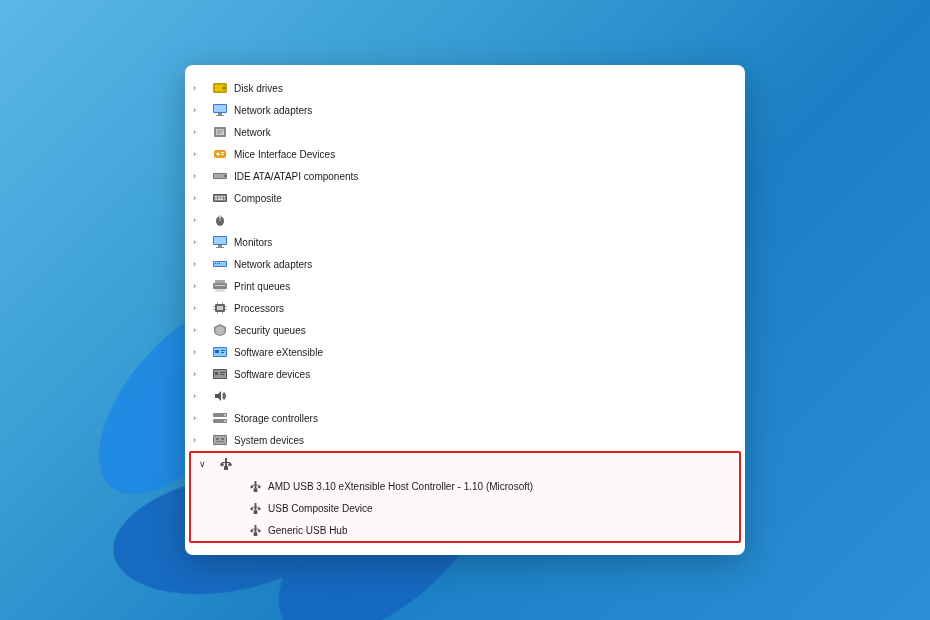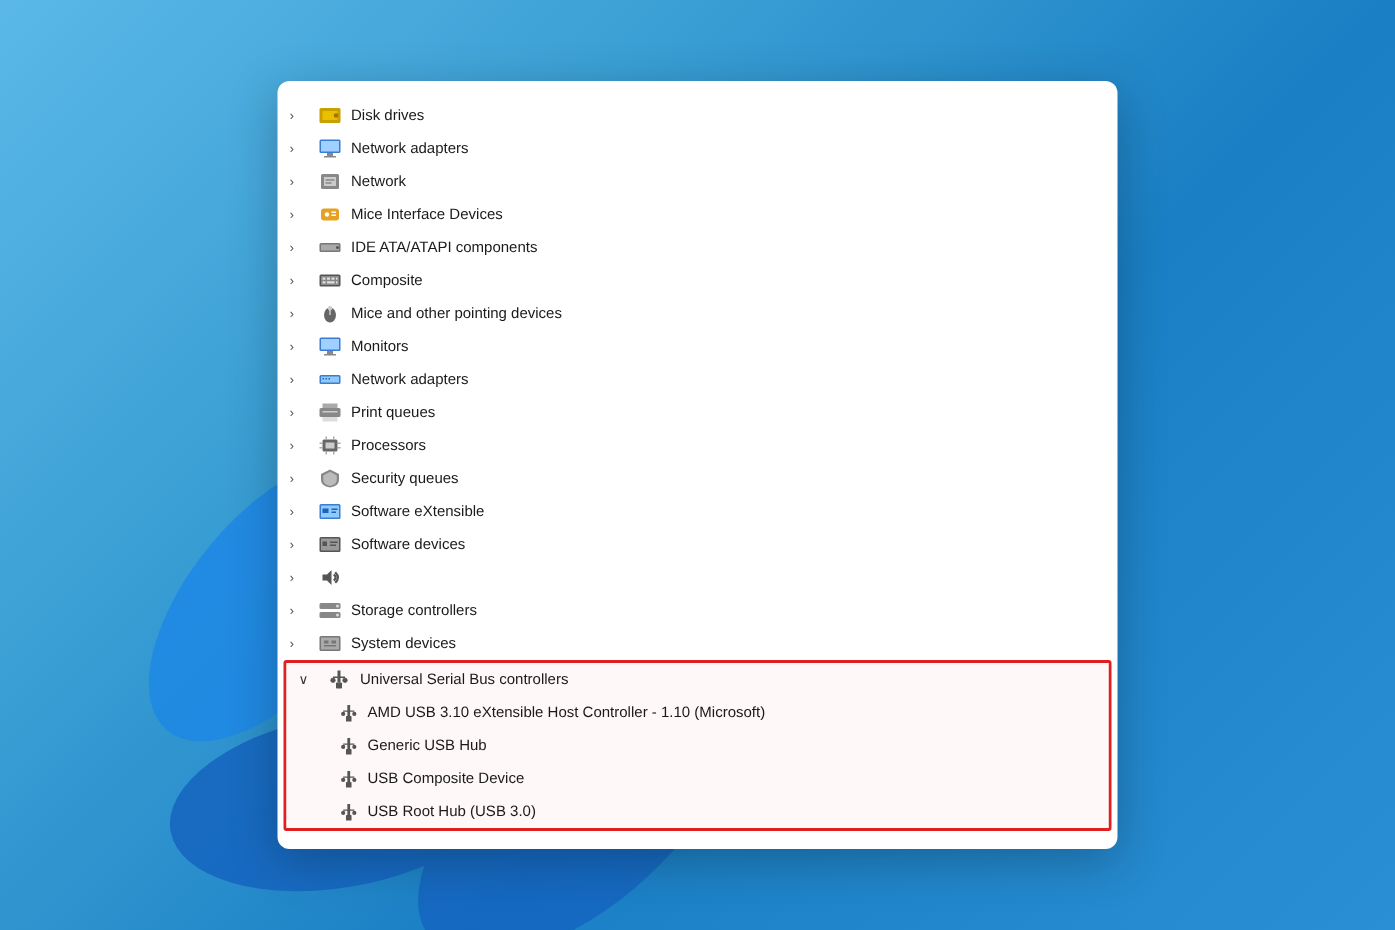--- a/index.html
+++ b/index.html
@@ -71,21 +71,21 @@
       align-items: center;
       justify-content: center;
     }
 
     .device-item .label {
       font-size: 10px;
     }
 
     
     .device-item.child {
-      padding-left: 33px;
+      padding-left: 56px;
     }
 
     .device-item.child .icon {
       width: 16px;
       height: 15px;
     }
 
     
     .usb-section {
       border: 2px solid #e02020;
@@ -207,21 +207,20 @@
     </li>
     <li class="device-item">
       <span class="arrow">›</span>
       <span class="icon">
         <svg width="16" height="14" viewBox="0 0 16 14">
             <ellipse cx="8" cy="8" rx="4" ry="5" fill="#666"></ellipse>
             <line x1="8" y1="4" x2="8" y2="8" stroke="#ccc" stroke-width="1"></line>
             <ellipse cx="8" cy="3.5" rx="1.5" ry="1.5" fill="#ccc"></ellipse>
           </svg>
       </span>
-      <span class="label">Mice and other pointing devices</span>
     </li>
     <li class="device-item">
       <span class="arrow">›</span>
       <span class="icon">
         <svg width="16" height="14" viewBox="0 0 16 14">
             <rect x="1" y="1" width="14" height="9" rx="1" fill="#3a7bd5"></rect>
             <rect x="2" y="2" width="12" height="7" fill="#a0d0ff"></rect>
             <rect x="6" y="10" width="4" height="2" fill="#888"></rect>
             <rect x="4" y="12" width="8" height="1" fill="#888"></rect>
           </svg>
@@ -350,21 +349,20 @@
       <li class="device-item">
         <span class="arrow" style="color:#333;">∨</span>
         <span class="icon">
           <svg width="16" height="14" viewBox="0 0 16 14">
               <path d="M7 1 L9 1 L9 5 L12 5 L12 6 L9 6 L9 9 L7 9 L7 6 L4 6 L4 5 L7 5 Z" fill="#555"></path>
               <circle cx="12" cy="7.5" r="1.5" fill="#555" stroke="#555" stroke-width="0.5"></circle>
               <circle cx="4" cy="7.5" r="1.5" fill="#555" stroke="#555" stroke-width="0.5"></circle>
               <rect x="6" y="9" width="4" height="4" rx="0.5" fill="#555"></rect>
             </svg>
         </span>
-        <span class="label">Universal Serial Bus controllers</span>
       </li>
 
       <li class="device-item child">
         <span class="icon">
           <svg width="15" height="13" viewBox="0 0 16 14">
               <path d="M7 1 L9 1 L9 5 L12 5 L12 6 L9 6 L9 9 L7 9 L7 6 L4 6 L4 5 L7 5 Z" fill="#555"></path>
               <circle cx="12" cy="7.5" r="1.5" fill="#555"></circle>
               <circle cx="4" cy="7.5" r="1.5" fill="#555"></circle>
               <rect x="6" y="9" width="4" height="4" rx="0.5" fill="#555"></rect>
             </svg>
@@ -374,41 +372,30 @@
 
       <li class="device-item child">
         <span class="icon">
           <svg width="15" height="13" viewBox="0 0 16 14">
               <path d="M7 1 L9 1 L9 5 L12 5 L12 6 L9 6 L9 9 L7 9 L7 6 L4 6 L4 5 L7 5 Z" fill="#555"></path>
               <circle cx="12" cy="7.5" r="1.5" fill="#555"></circle>
               <circle cx="4" cy="7.5" r="1.5" fill="#555"></circle>
               <rect x="6" y="9" width="4" height="4" rx="0.5" fill="#555"></rect>
             </svg>
         </span>
-        <span class="label">Generic USB Hub</span>
+        <span class="label">USB Composite Device</span>
       </li>
 
       <li class="device-item child">
         <span class="icon">
           <svg width="15" height="13" viewBox="0 0 16 14">
               <path d="M7 1 L9 1 L9 5 L12 5 L12 6 L9 6 L9 9 L7 9 L7 6 L4 6 L4 5 L7 5 Z" fill="#555"></path>
               <circle cx="12" cy="7.5" r="1.5" fill="#555"></circle>
               <circle cx="4" cy="7.5" r="1.5" fill="#555"></circle>
               <rect x="6" y="9" width="4" height="4" rx="0.5" fill="#555"></rect>
             </svg>
         </span>
-        <span class="label">USB Composite Device</span>
+        <span class="label">Generic USB Hub</span>
       </li>
 
-      <li class="device-item child">
-        <span class="icon">
-          <svg width="15" height="13" viewBox="0 0 16 14">
-              <path d="M7 1 L9 1 L9 5 L12 5 L12 6 L9 6 L9 9 L7 9 L7 6 L4 6 L4 5 L7 5 Z" fill="#555"></path>
-              <circle cx="12" cy="7.5" r="1.5" fill="#555"></circle>
-              <circle cx="4" cy="7.5" r="1.5" fill="#555"></circle>
-              <rect x="6" y="9" width="4" height="4" rx="0.5" fill="#555"></rect>
-            </svg>
-        </span>
-        <span class="label">USB Root Hub (USB 3.0)</span>
-      </li>
     </ul>
   </div>
 </div>
 
 </body></html>

